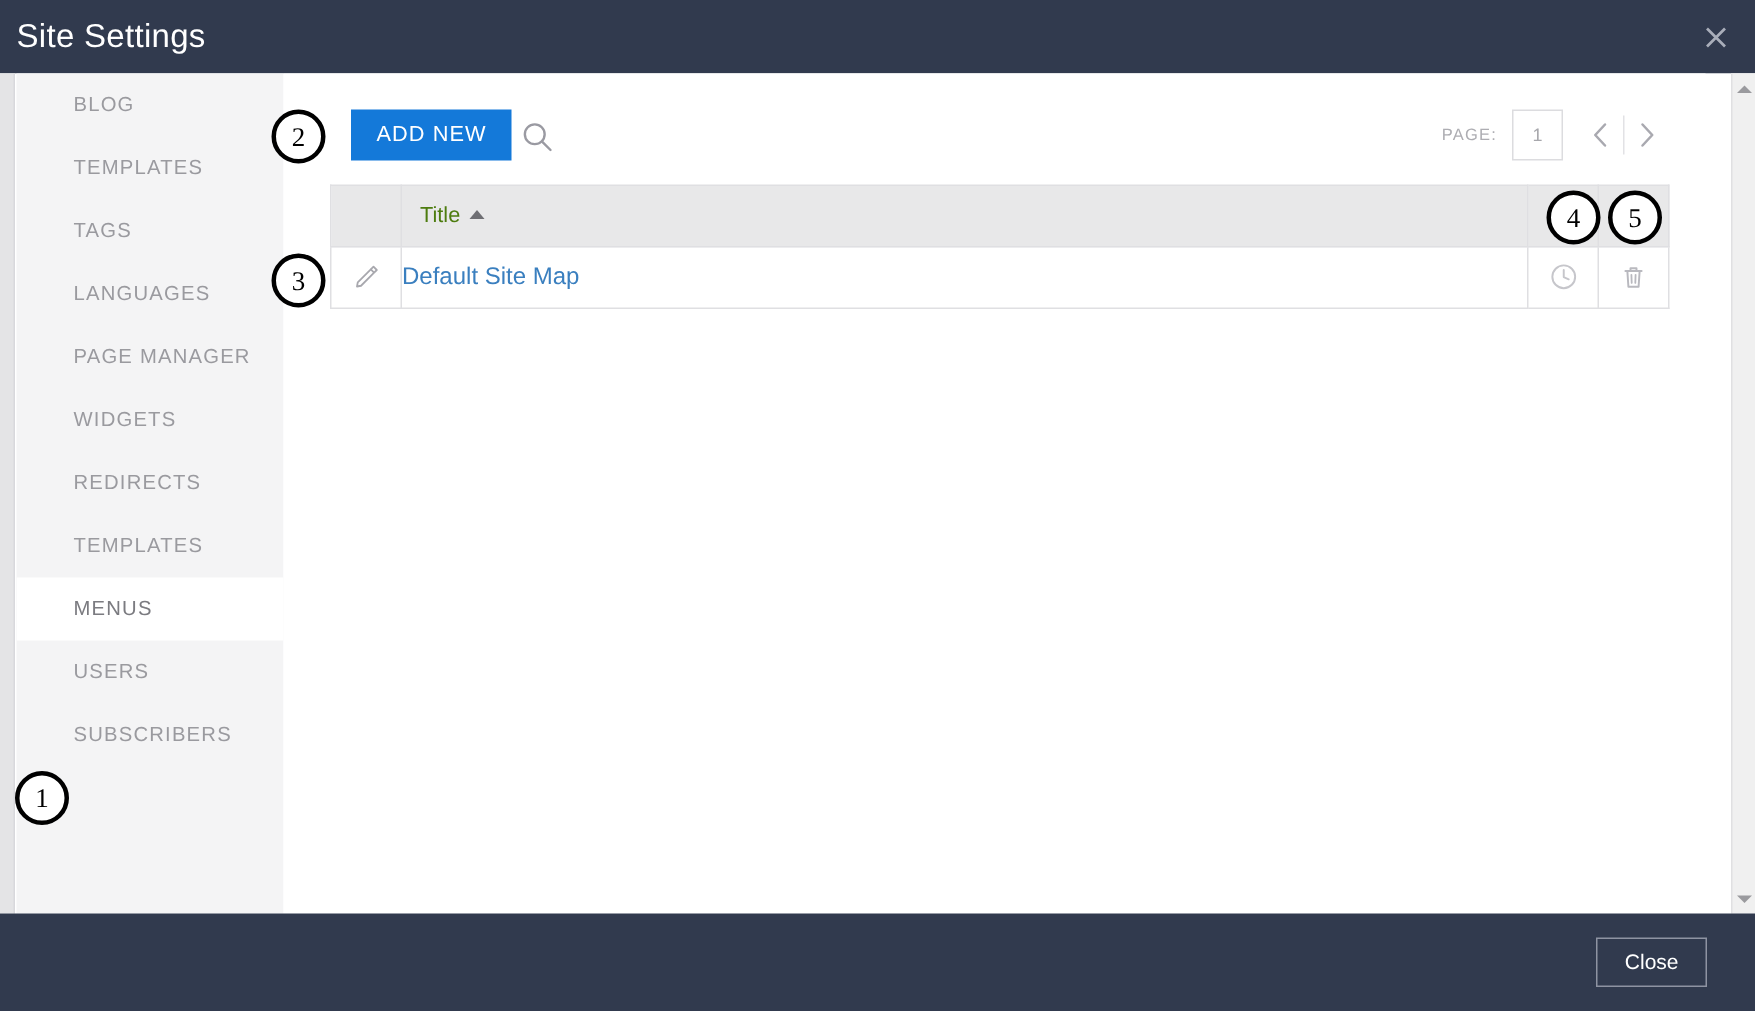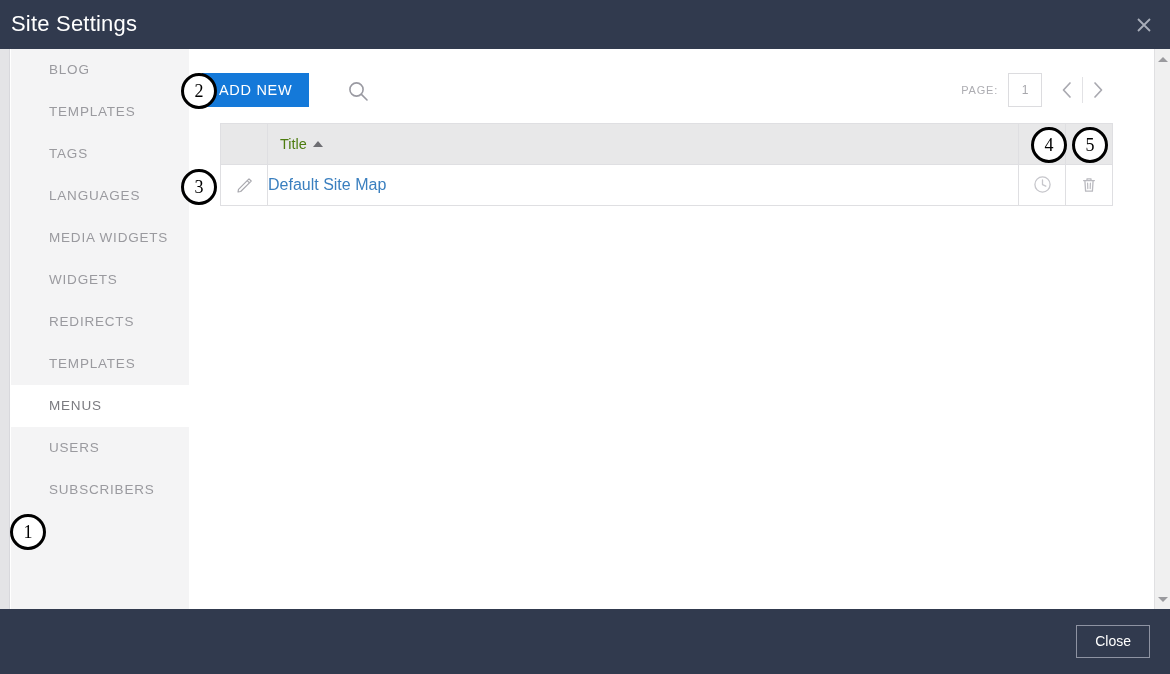--- a/index.html
+++ b/index.html
@@ -100,21 +100,21 @@
   }
 
   
   .toolbar {
     position: absolute;
     left: 0; top: 0;
     width: 948px; height: 74px;
   }
   .add-new-btn {
     position: absolute;
-    left: 13px; top: 24px;
+    left: 45px; top: 24px;
     height: 34px;
     padding: 0 17px;
     background: #1479d9;
     color: #ffffff;
     border: none;
     font-family: "Liberation Sans", sans-serif;
     font-size: 14.5px;
     letter-spacing: 0.7px;
     cursor: pointer;
     line-height: 34px;
@@ -274,21 +274,21 @@
 
   
   .footer {
     position: absolute;
     left: 0; top: 609px;
     width: 1170px; height: 65px;
     background: #313a4e;
   }
   .close-btn {
     position: absolute;
-    right: 20px; top: 16px;
+    right: 32px; top: 16px;
     height: 33px;
     padding: 0 18px;
     background: transparent;
     border: 1px solid #8e93a2;
     color: #ffffff;
     font-family: "Liberation Sans", sans-serif;
     font-size: 14px;
     cursor: pointer;
     line-height: 31px;
   }
@@ -326,21 +326,21 @@
 
   <div class="bodyregion">
 
     <div class="left-gutter"></div>
 
     <nav class="sidebar">
       <div class="sidebar-item">BLOG</div>
       <div class="sidebar-item">TEMPLATES</div>
       <div class="sidebar-item">TAGS</div>
       <div class="sidebar-item">LANGUAGES</div>
-      <div class="sidebar-item">MEDIA WIDGETS</div>
+      <div class="sidebar-item">PAGE MANAGER</div>
       <div class="sidebar-item">WIDGETS</div>
       <div class="sidebar-item">REDIRECTS</div>
       <div class="sidebar-item">TEMPLATES</div>
       <div class="sidebar-item active">MENUS</div>
       <div class="sidebar-item">USERS</div>
       <div class="sidebar-item">SUBSCRIBERS</div>
     </nav>
 
     <main class="content">
 

